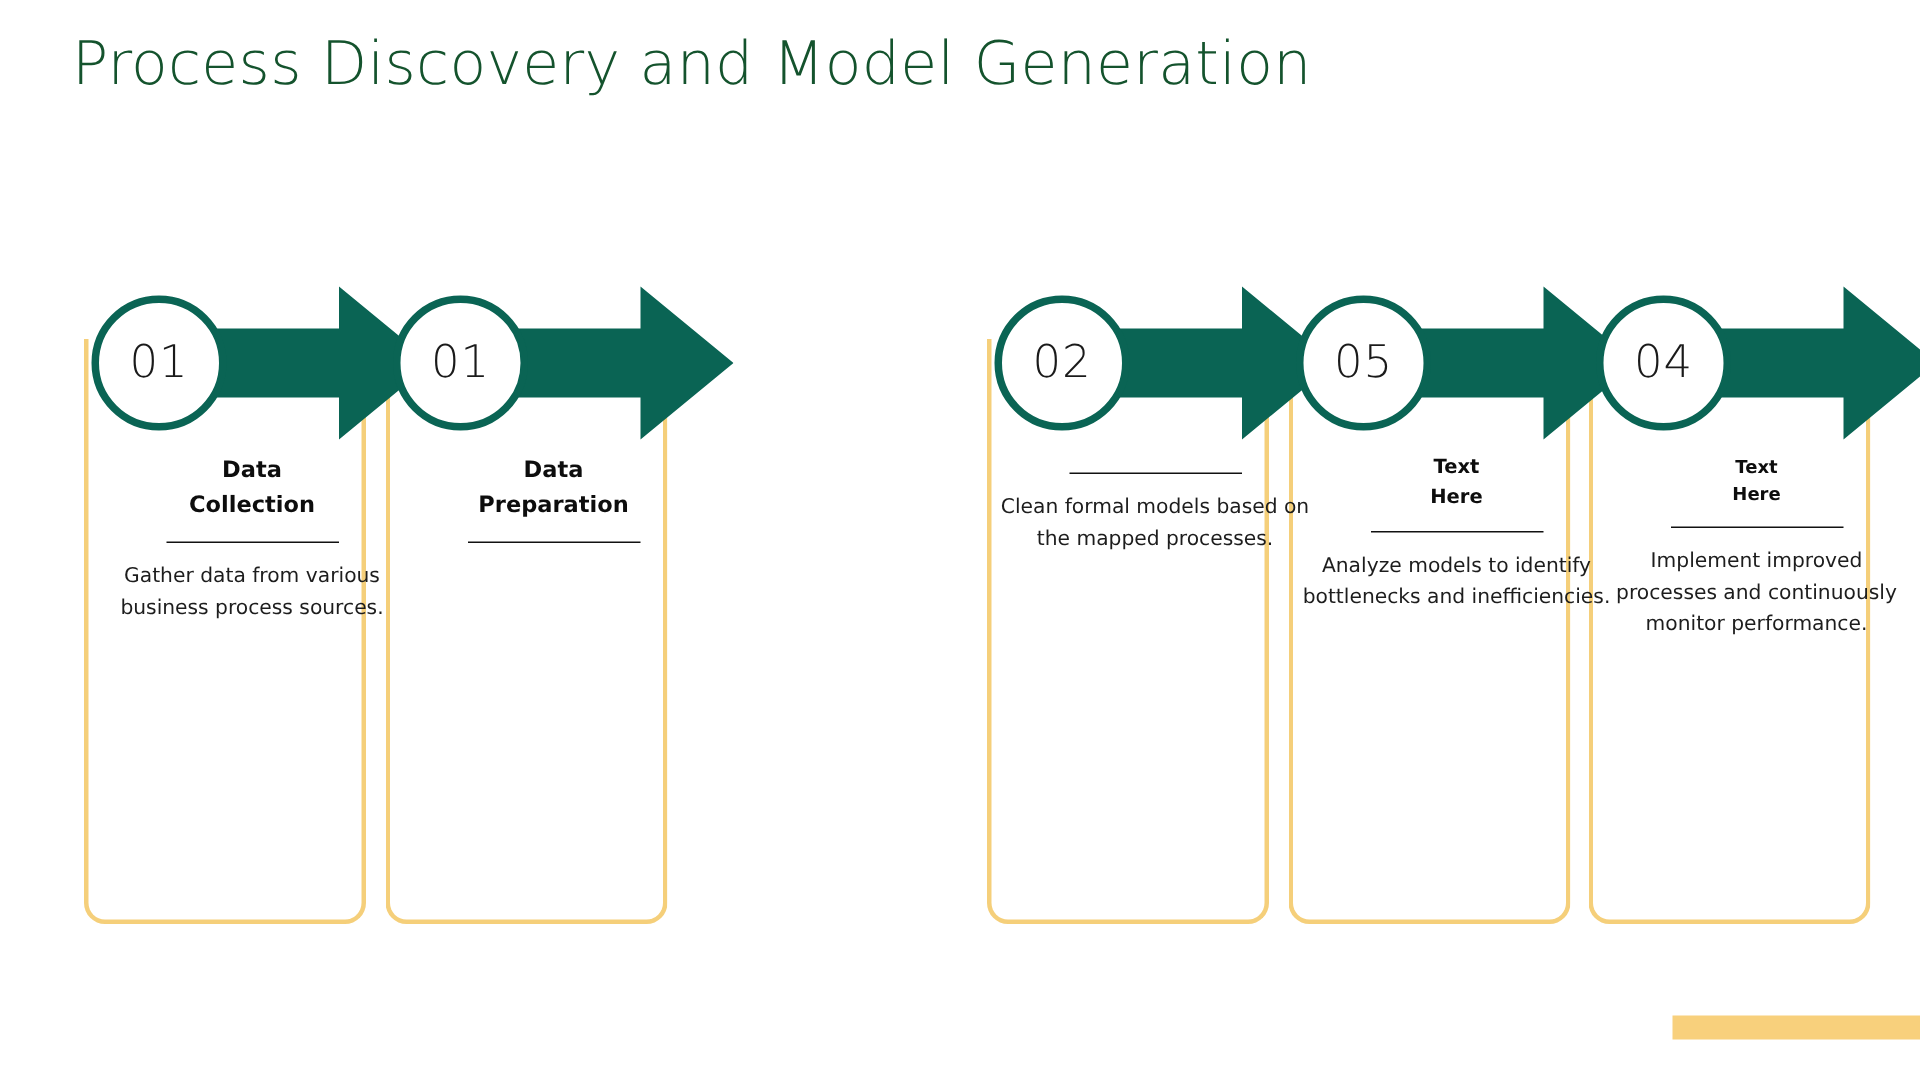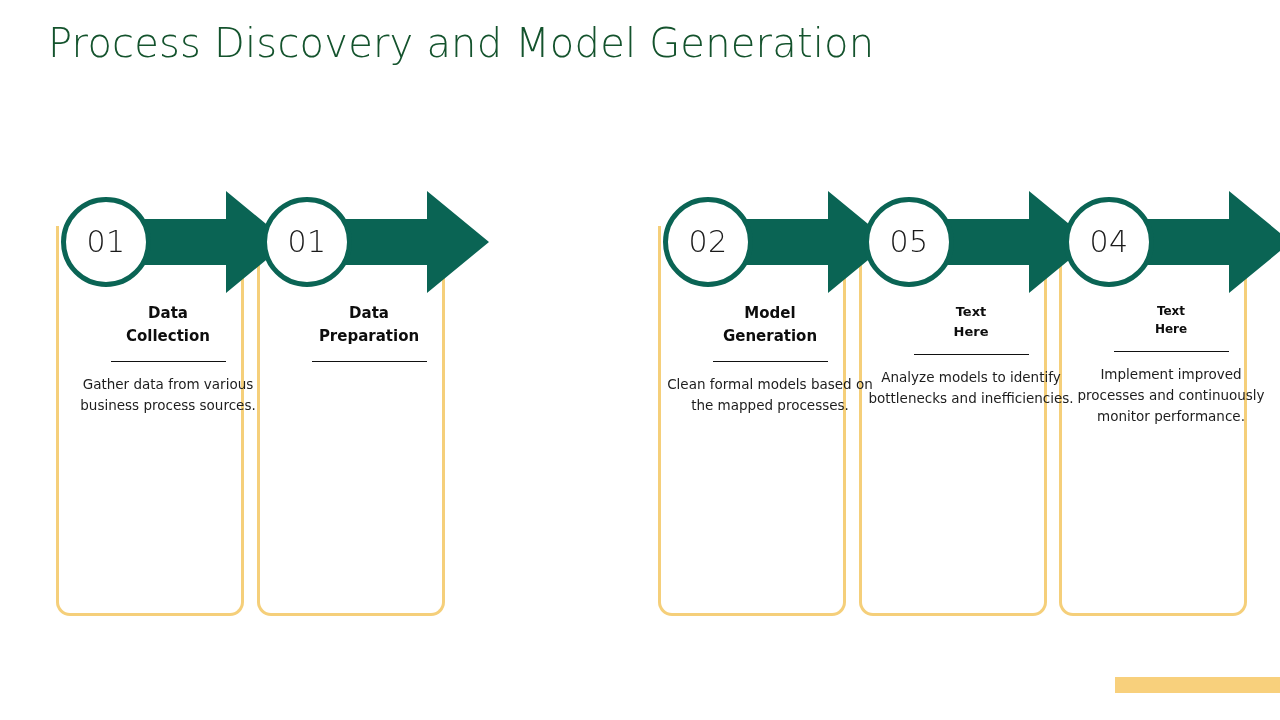--- a/index.html
+++ b/index.html
@@ -211,22 +211,20 @@
       <div class="card"></div>
       <div class="arrow">
         <svg viewBox="0 0 166 106" xmlns="http://www.w3.org/2000/svg">
           <polygon points="0,30 104,30 104,2 166,53 104,104 104,76 0,76" fill="#0a6454"></polygon>
         </svg>
       </div>
       <div class="num-circle">
         <span class="num">02</span>
       </div>
       <div class="card-body">
-        <div class="card-heading">Model
-Generation</div>
         <div class="divider"></div>
         <div class="card-desc">Clean formal models based on the mapped processes.</div>
       </div>
     </div>
 
     <div class="step" style="left:847px;padding-left:36px;">
       <div class="card"></div>
       <div class="arrow">
         <svg viewBox="0 0 166 106" xmlns="http://www.w3.org/2000/svg">
           <polygon points="0,30 104,30 104,2 166,53 104,104 104,76 0,76" fill="#0a6454"></polygon>

